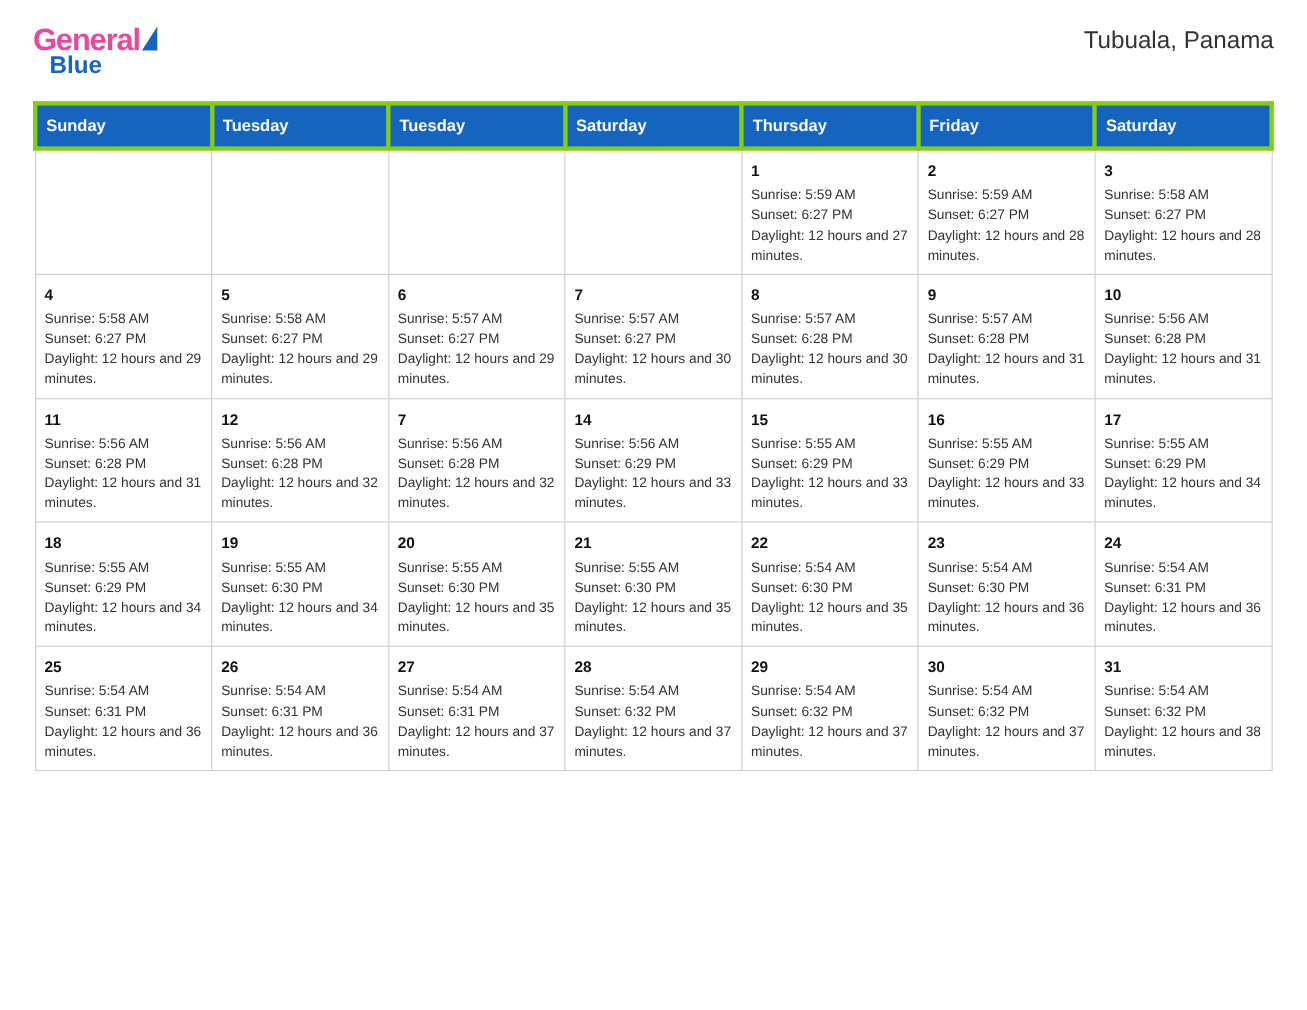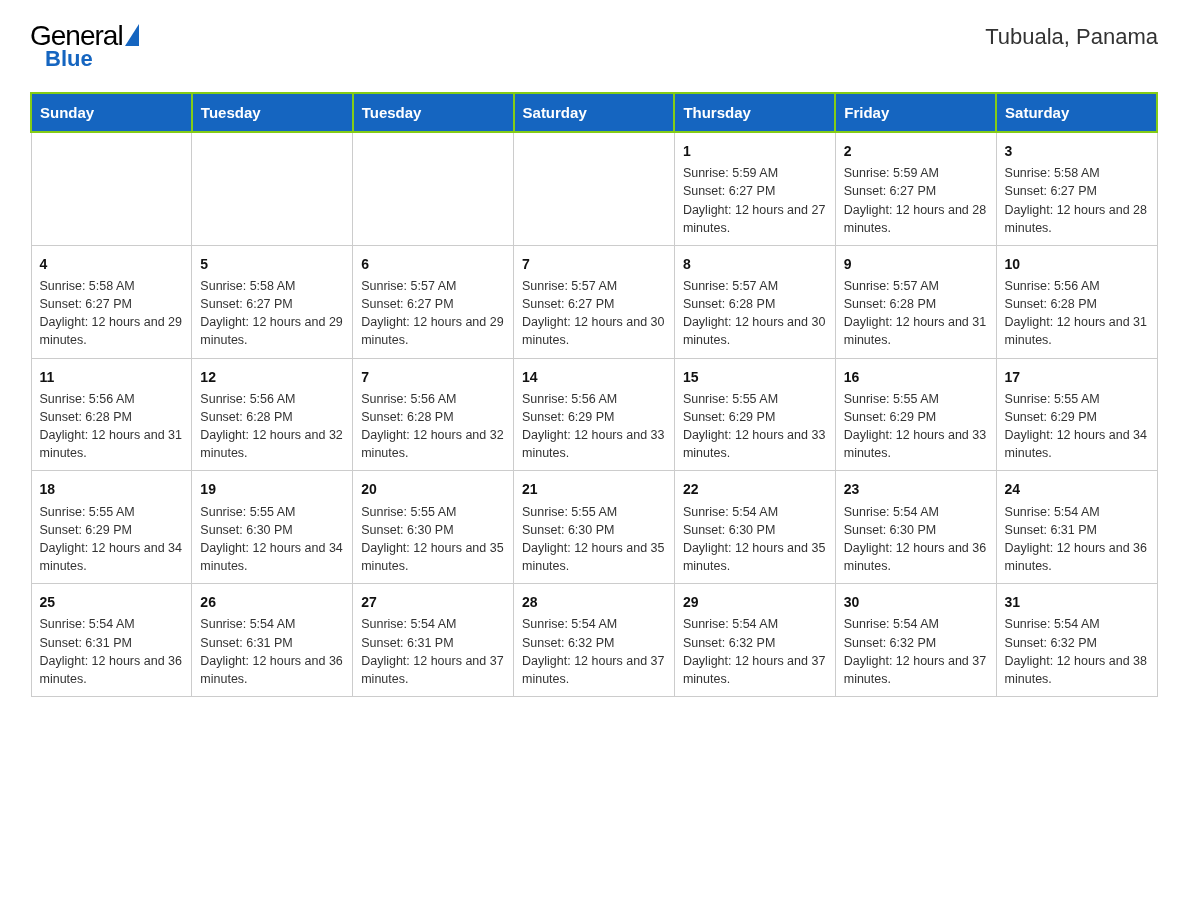--- a/index.html
+++ b/index.html
@@ -21,22 +21,22 @@
       display: flex;
       flex-direction: column;
       align-items: flex-start;
     }
     .logo-top {
       display: flex;
       align-items: center;
     }
     .logo-general {
       font-size: 28px;
-      font-weight: normal;
-      color: #000000;
+      font-weight: bold;
+      color: #ec4899;
       letter-spacing: -1px;
     }
     .logo-triangle {
       width: 0;
       height: 0;
       border-left: 14px solid transparent;
       border-bottom: 22px solid #1565c0;
       margin-left: 2px;
       margin-bottom: 2px;
     }
@@ -66,21 +66,21 @@
       border-collapse: collapse;
       border: 1px solid #aaa;
     }
     .calendar th {
       background-color: #1565c0;
       color: #fff;
       font-size: 15px;
       font-weight: bold;
       padding: 10px 8px;
       text-align: left;
-      border: 2px solid #84cc16;
+      border: 4px solid #84cc16;
     }
     .calendar td {
       vertical-align: top;
       padding: 8px;
       border: 1px solid #ccc;
       width: calc(100% / 7);
       min-height: 100px;
       font-size: 12.5px;
       color: #333;
       line-height: 1.45;

